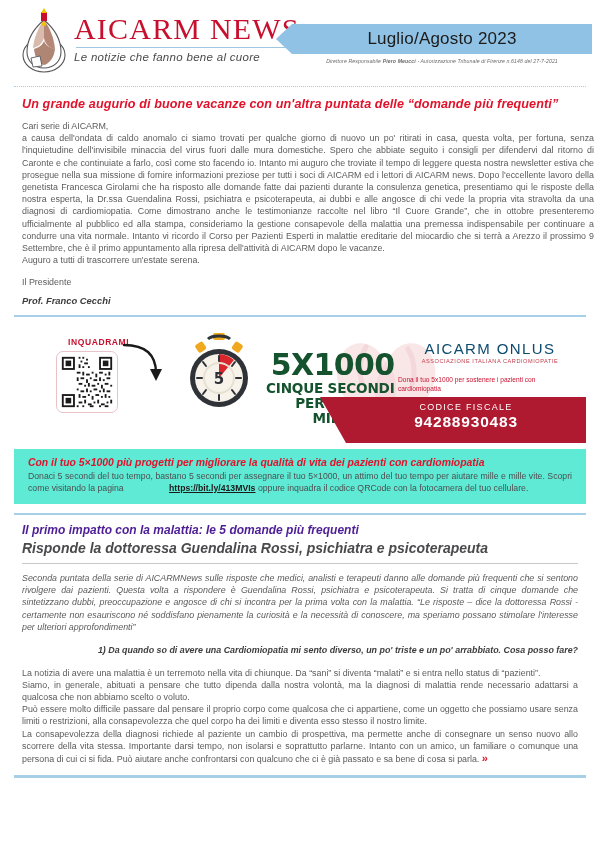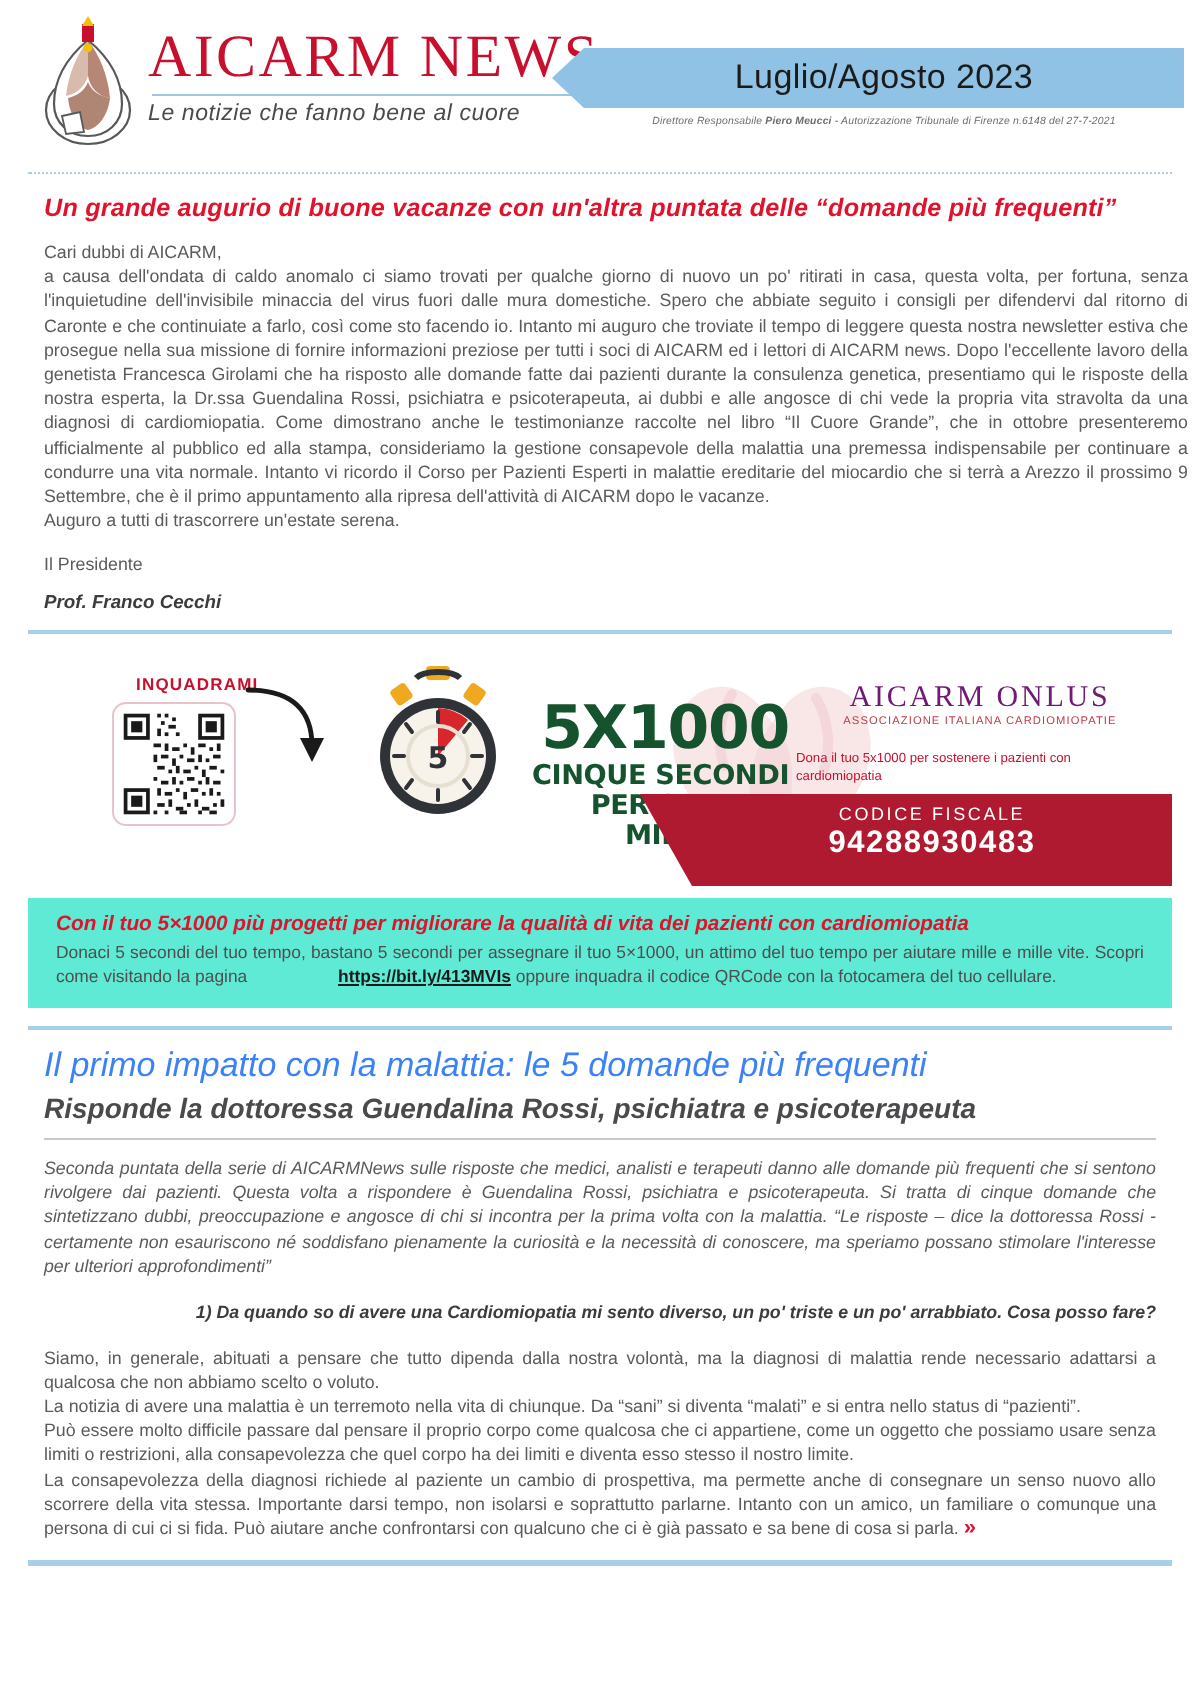--- a/index.html
+++ b/index.html
@@ -242,23 +242,23 @@
   }
 
   .onlus {
     position: absolute;
     left: 396px;
     top: 18px;
     width: 160px;
     text-align: center;
   }
   .onlus-title {
-    font-family: Liberation Serif, serif;
+    font-family: Liberation Sans, sans-serif;
     font-size: 15px;
-    color: #701a75;
+    color: #0c4a6e;
     letter-spacing: 1.4px;
     line-height: 16px;
     white-space: nowrap;
   }
   .onlus-sub {
     font-size: 5.6px;
     color: #c23a4a;
     letter-spacing: .55px;
     margin-top: 1px;
     white-space: nowrap;
@@ -336,24 +336,24 @@
   
   .rule-blue-thick {
     height: 2px;
     background: #a8cfe8;
     margin: 9px 14px 0 14px;
   }
   .sec2 {
     padding: 8px 22px 0 22px;
   }
   .sec2-title {
-    color: #3b82f6;
-    font-weight: normal;
-    font-style: italic;
-    font-size: 17px;
+    color: #4c1d95;
+    font-weight: bold;
+    font-style: italic;
+    font-size: 12px;
   }
   .sec2-sub {
     color: #4a4a4c;
     font-style: italic;
     font-weight: bold;
     font-size: 14px;
     margin-top: 3px;
   }
   .sec2-rule {
     height: 1px;
@@ -429,21 +429,21 @@
         <span>Direttore Responsabile </span><b>Piero Meucci</b><span> - Autorizzazione Tribunale di Firenze n.6148 del 27-7-2021</span>
       </div>
     </div>
   </div>
 
   <div class="dotted-rule"></div>
 
   <div class="article">
     <div class="headline">Un grande augurio di buone vacanze con un'altra puntata delle “domande più frequenti”</div>
     <div class="body-text">
-      <span class="lead">Cari dubbi di AICARM,</span>
+      <span class="lead">Cari serie di AICARM,</span>
       <span>a causa dell'ondata di caldo anomalo ci siamo trovati per qualche giorno di nuovo un po' ritirati in casa, questa volta, per fortuna, senza l'inquietudine dell'invisibile minaccia del virus fuori dalle mura domestiche. Spero che abbiate seguito i consigli per difendervi dal ritorno di Caronte e che continuiate a farlo, così come sto facendo io. Intanto mi auguro che troviate  il tempo di leggere questa nostra newsletter estiva che prosegue nella sua missione di fornire informazioni preziose per tutti i soci di AICARM ed i lettori di AICARM news. Dopo l'eccellente lavoro della genetista Francesca Girolami che ha risposto alle domande fatte dai pazienti durante la consulenza genetica, presentiamo qui le risposte della nostra esperta, la Dr.ssa Guendalina Rossi,  psichiatra e psicoterapeuta, ai dubbi e alle angosce di chi vede la propria vita stravolta da una diagnosi di cardiomiopatia. Come dimostrano  anche le testimonianze raccolte nel libro “Il Cuore Grande”, che in ottobre presenteremo ufficialmente al pubblico ed alla stampa, consideriamo la gestione consapevole della malattia una premessa indispensabile per continuare a condurre una vita normale. Intanto vi ricordo il Corso per Pazienti Esperti in malattie ereditarie del miocardio che si terrà a Arezzo il prossimo 9 Settembre, che è il primo appuntamento alla ripresa dell'attività di AICARM dopo le vacanze.</span>
       <span class="lead">Auguro a tutti di trascorrere un'estate serena.</span>
     </div>
     <div class="sig-role">Il Presidente</div>
     <div class="sig-name">Prof. Franco Cecchi</div>
   </div>
 
   <div class="thin-blue"></div>
 
   <div class="ad">
@@ -597,22 +597,22 @@
   <div class="rule-blue-thick"></div>
 
   <div class="sec2">
     <div class="sec2-title">Il primo impatto con la malattia: le 5 domande più frequenti</div>
     <div class="sec2-sub">Risponde la dottoressa Guendalina Rossi, psichiatra e psicoterapeuta</div>
     <div class="sec2-rule"></div>
     <div class="intro-italic">Seconda puntata della serie di AICARMNews sulle risposte che medici, analisti e terapeuti danno alle domande più frequenti che si sentono rivolgere dai pazienti. Questa volta a rispondere è Guendalina Rossi, psichiatra e psicoterapeuta. Si tratta di cinque domande che sintetizzano dubbi, preoccupazione e angosce di chi si incontra per la prima volta con la malattia. “Le risposte – dice la dottoressa Rossi - certamente non esauriscono né soddisfano pienamente la curiosità e la necessità di conoscere, ma speriamo possano stimolare l'interesse per ulteriori approfondimenti”</div>
 
     <div class="question">1)  Da quando so di avere una Cardiomiopatia mi sento diverso, un po' triste e un po' arrabbiato. Cosa posso fare?</div>
     <div class="answer">
+      <div>La notizia di avere una malattia è un terremoto nella vita di chiunque. Da “sani” si diventa “malati” e si entra nello status di “pazienti”.</div>
       <div>Siamo, in generale, abituati a pensare che tutto dipenda dalla nostra volontà, ma la diagnosi di malattia rende necessario adattarsi a qualcosa che non abbiamo scelto o voluto.</div>
-      <div>La notizia di avere una malattia è un terremoto nella vita di chiunque. Da “sani” si diventa “malati” e si entra nello status di “pazienti”.</div>
       <div>Può essere molto difficile passare dal pensare il proprio corpo come qualcosa che ci appartiene, come un oggetto che possiamo usare senza limiti o restrizioni, alla consapevolezza che quel corpo ha dei limiti e diventa esso stesso il nostro limite.</div>
       <div><span>La consapevolezza della diagnosi richiede al paziente un cambio di prospettiva, ma permette anche di consegnare un senso nuovo allo scorrere della vita stessa. Importante darsi tempo, non isolarsi e soprattutto parlarne. Intanto con un amico, un familiare o comunque una persona di cui ci si fida. Può aiutare anche confrontarsi con qualcuno che ci è già passato e sa bene di cosa si parla.</span>
         <span class="more-arrow">»</span></div>
     </div>
   </div>
 
   <div class="foot-rule"></div>
 </div>
 
 </body></html>

